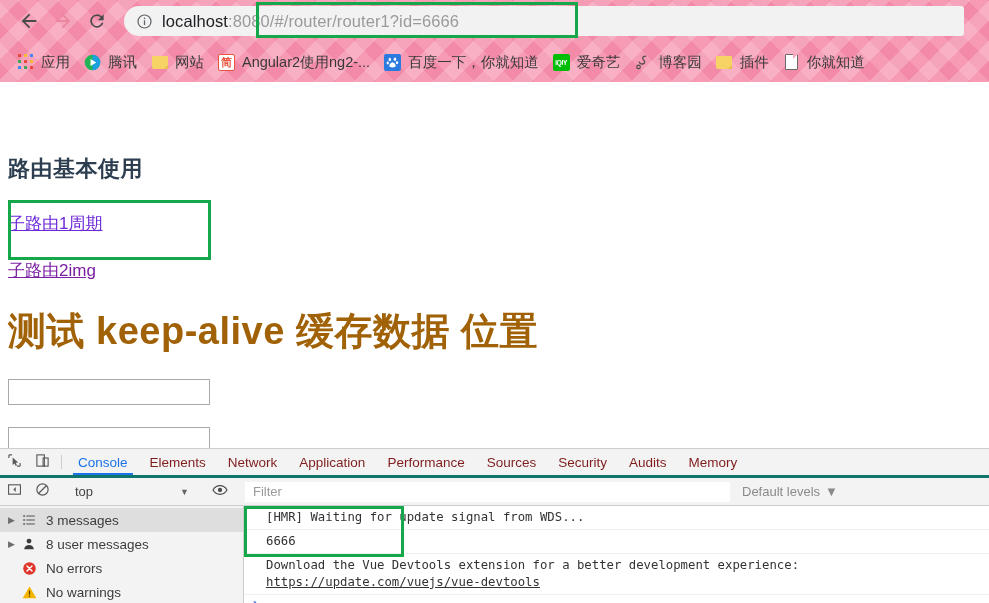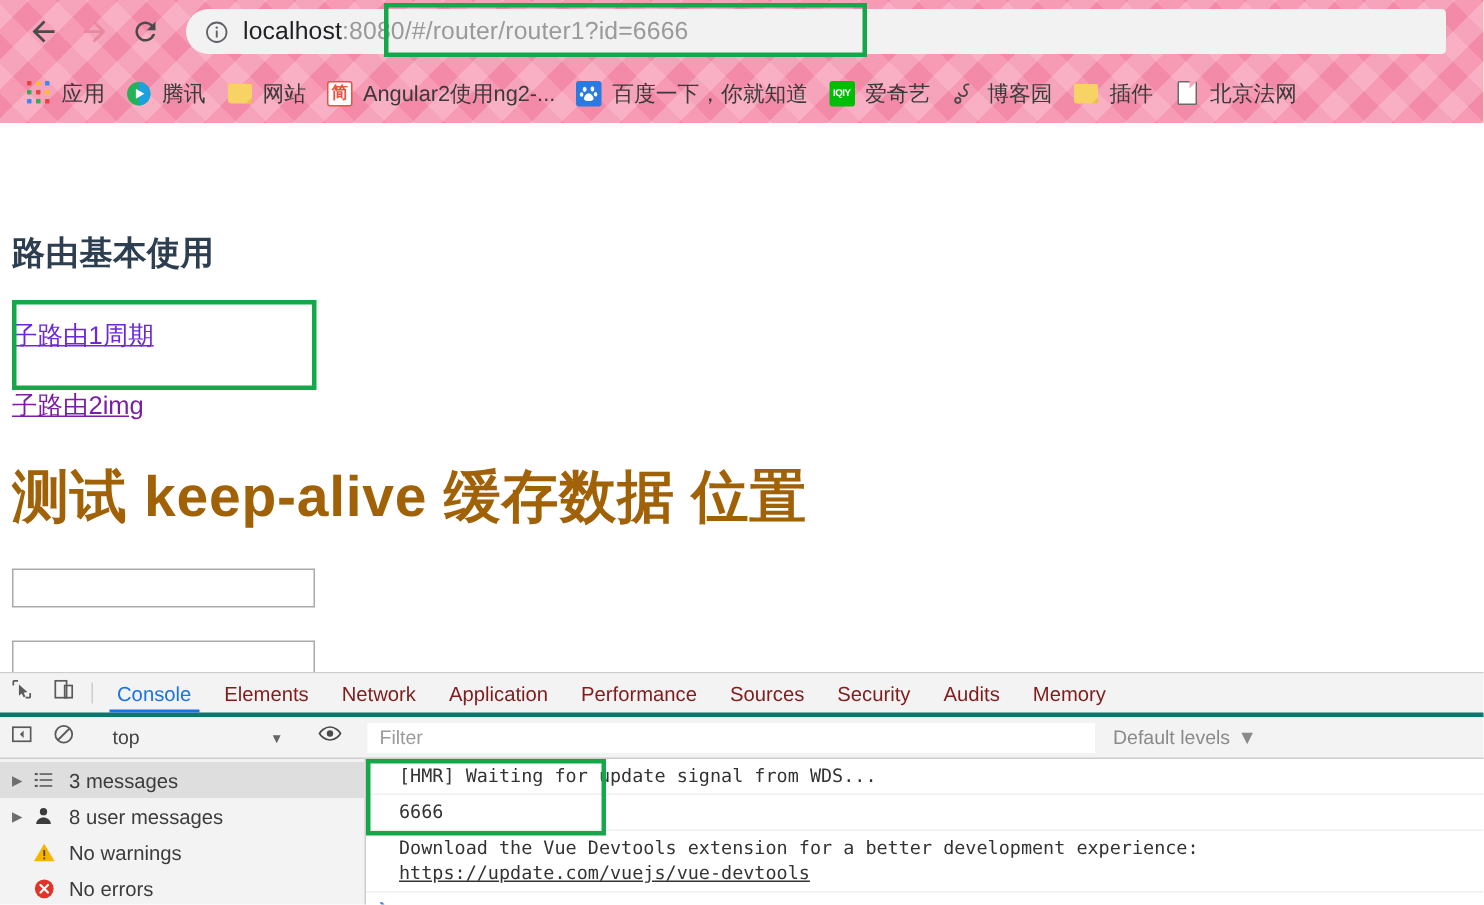--- a/index.html
+++ b/index.html
@@ -422,21 +422,21 @@
       <span class="bm-ico">
           <span class="ico-folder"></span>
         </span>
       <span class="bm-label">插件</span>
     </div>
 
     <div class="bm">
       <span class="bm-ico">
           <span class="ico-page"></span>
         </span>
-      <span class="bm-label">北京法网</span>
+      <span class="bm-label">你就知道</span>
     </div>
 
   </div>
 </div>
 
 <div class="page">
   <div class="page-h3">路由基本使用</div>
 
   <div class="route-links">
     <a class="route-link cur" href="#">子路由1周期</a>
@@ -553,37 +553,37 @@
             <path d="M3.6 21c.6-4.6 4.2-7.2 8.4-7.2s7.8 2.6 8.4 7.2z" fill="#3c3c3c"></path>
           </svg>
         </span>
         <span class="side-label">8 user messages</span>
       </div>
 
       <div class="side-row">
         <span class="side-tri"></span>
         <span class="side-ico">
           <svg width="15" height="15" viewBox="0 0 24 24">
+            <circle cx="12" cy="12" r="10" fill="#e0342b"></circle>
+            <path d="M8 8l8 8M16 8l-8 8" stroke="#fff" stroke-width="2.3" stroke-linecap="round"></path>
+          </svg>
+        </span>
+        <span class="side-label">No errors</span>
+      </div>
+
+      <div class="side-row">
+        <span class="side-tri"></span>
+        <span class="side-ico">
+          <svg width="15" height="15" viewBox="0 0 24 24">
             <path d="M12 2.5L23 21H1z" fill="#f5b400"></path>
             <rect x="11" y="9" width="2" height="6.5" fill="#5a4200"></rect>
             <rect x="11" y="17" width="2" height="2" fill="#5a4200"></rect>
           </svg>
         </span>
         <span class="side-label">No warnings</span>
-      </div>
-
-      <div class="side-row">
-        <span class="side-tri"></span>
-        <span class="side-ico">
-          <svg width="15" height="15" viewBox="0 0 24 24">
-            <circle cx="12" cy="12" r="10" fill="#e0342b"></circle>
-            <path d="M8 8l8 8M16 8l-8 8" stroke="#fff" stroke-width="2.3" stroke-linecap="round"></path>
-          </svg>
-        </span>
-        <span class="side-label">No errors</span>
       </div>
 
     </div>
 
     <div class="dt-console">
       <div class="msg">[HMR] Waiting for update signal from WDS...</div>
       <div class="msg">6666</div>
       <div class="msg two-line">
         <span>Download the Vue Devtools extension for a better development experience:</span><br>
         <a href="#">https://update.com/vuejs/vue-devtools</a>

